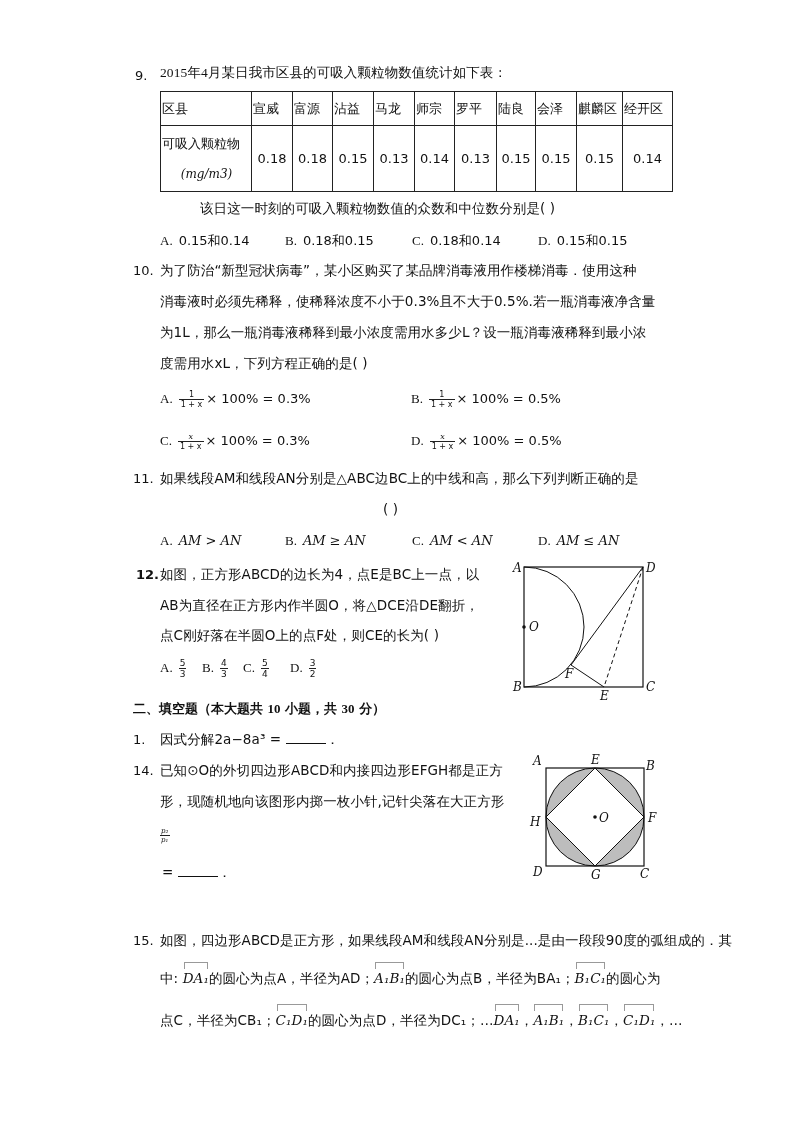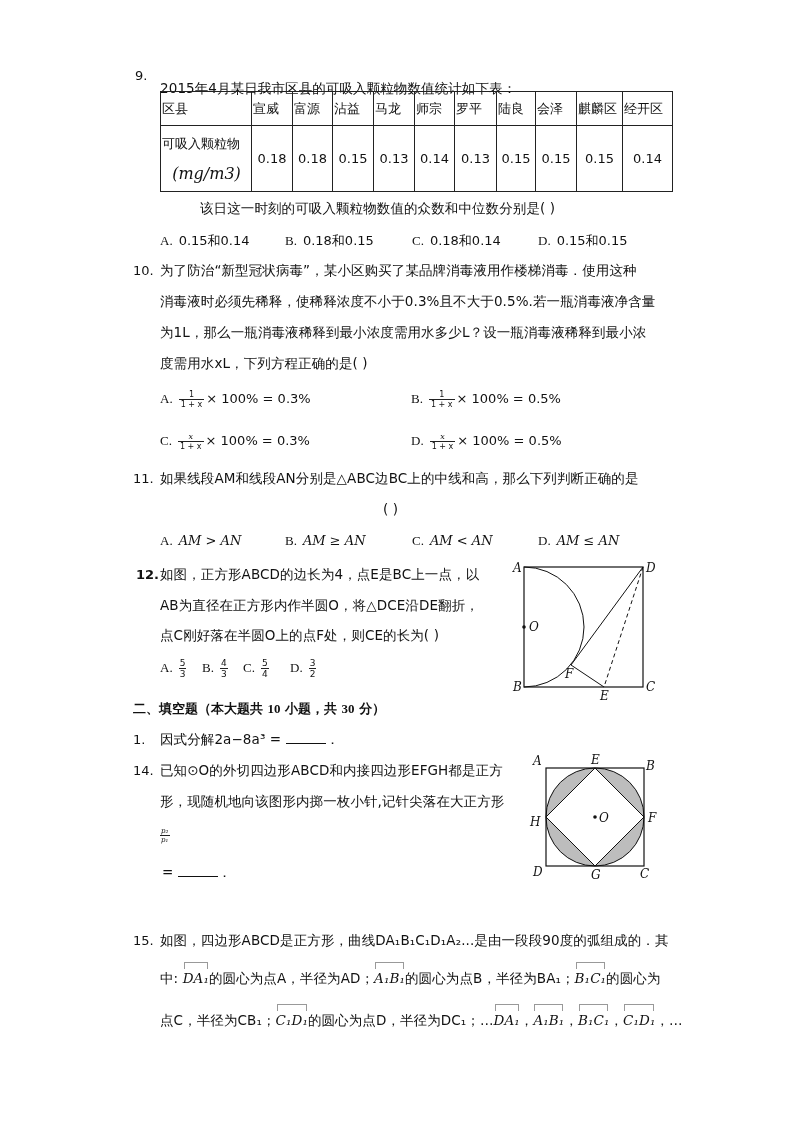--- a/index.html
+++ b/index.html
@@ -26,41 +26,41 @@
                 border:1px solid #999; border-bottom:none; }
   .blank { display:inline-block; border-bottom:1px solid #111; width:40px; height:12px; vertical-align:baseline; }
   .section { position:absolute; font-size:13px; font-weight:bold; }
   .section .n { font-family:"Liberation Serif", serif; font-weight:bold; }
   svg text { font-family:"DejaVu Serif", "Liberation Serif", serif; font-style:italic; font-size:12px; fill:#111; }
 </style>
 </head>
 <body>
 
 <div class="qnum" style="left:135px;top:68px;">9.</div>
-<div class="line" style="left:160px;top:80px;">2015年4月某日我市区县的可吸入颗粒物数值统计如下表：</div>
+<div class="line" style="left:160px;top:64px;font-family:Liberation Serif, serif;">2015年4月某日我市区县的可吸入颗粒物数值统计如下表：</div>
 
 <table class="pm">
   <tbody>
       <tr class="h">
     <td style="width:89px;">区县</td>
     <td style="width:39px;">宣威</td>
     <td style="width:38px;">富源</td>
     <td style="width:39px;">沾益</td>
     <td style="width:39px;">马龙</td>
     <td style="width:38px;">师宗</td>
     <td style="width:40px;">罗平</td>
     <td style="width:37px;font-family:Liberation Mono, monospace;">陆良</td>
     <td style="width:39px;">会泽</td>
     <td style="width:44px;">麒麟区</td>
     <td style="width:48px;">经开区</td>
   </tr>
   <tr class="v">
     <td style="text-align:left;padding-left:1px;line-height:30px;">
       <div>可吸入颗粒物</div>
-      <div class="m" style="text-align:center;font-size:16px;">(mg/m3)</div>
+      <div class="m" style="text-align:center;font-size:12px;">(mg/m3)</div>
     </td>
     <td>0.18</td>
     <td>0.18</td>
     <td>0.15</td>
     <td>0.13</td>
     <td>0.14</td>
     <td>0.13</td>
     <td>0.15</td>
     <td>0.15</td>
     <td>0.15</td>
@@ -167,19 +167,19 @@
   <text x="640" y="878">C</text>
   <text x="533" y="876">D</text>
   <text x="591" y="764">E</text>
   <text x="648" y="822">F</text>
   <text x="591" y="879">G</text>
   <text x="530" y="826">H</text>
   <text x="599" y="822">O</text>
 </svg>
 
 <div class="qnum" style="left:133px;top:933px;">15.</div>
-<div class="line" style="left:160px;top:932px;">如图，四边形ABCD是正方形，曲线DA₁B₁C₁D₁A₂...是由一段段90度的弧组成的．其</div>
+<div class="line" style="left:160px;top:932px;">如图，四边形ABCD是正方形，如果线段AM和线段AN分别是...是由一段段90度的弧组成的．其</div>
 <div class="line" style="left:160px;top:966px;">
   <span>中: </span><span class="arc m">DA₁</span><span>的圆心为点A，半径为AD；</span><span class="arc m">A₁B₁</span><span>的圆心为点B，半径为BA₁；</span><span class="arc m">B₁C₁</span><span>的圆心为</span>
 </div>
 <div class="line" style="left:160px;top:1008px;">
   <span>点C，半径为CB₁；</span><span class="arc m">C₁D₁</span><span>的圆心为点D，半径为DC₁；…</span><span class="arc m">DA₁</span><span>，</span><span class="arc m">A₁B₁</span><span>，</span><span class="arc m">B₁C₁</span><span>，</span><span class="arc m">C₁D₁</span><span>，…</span>
 </div>
 
 </body></html>

